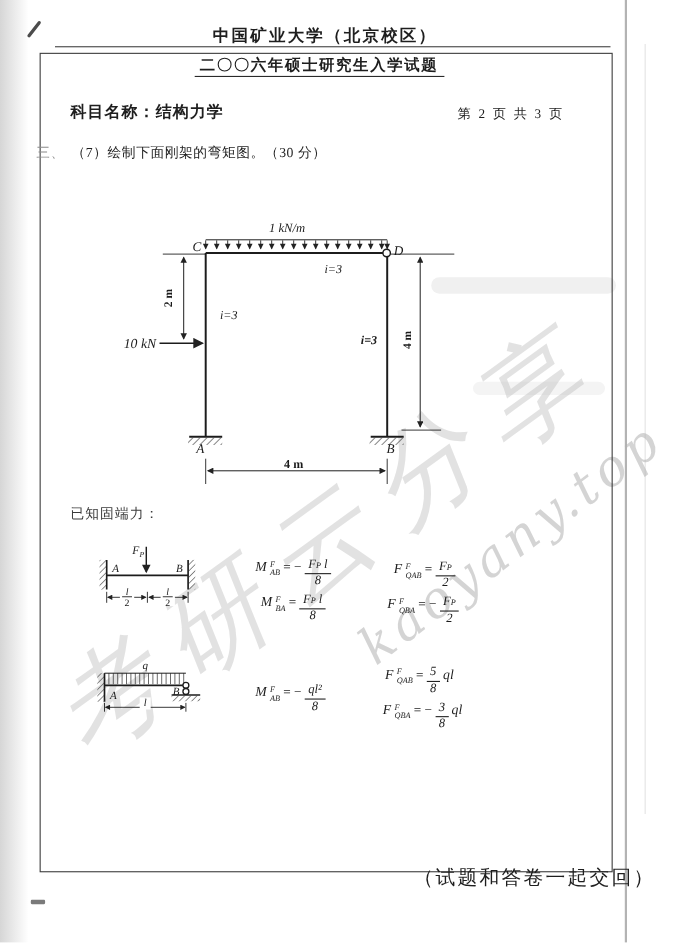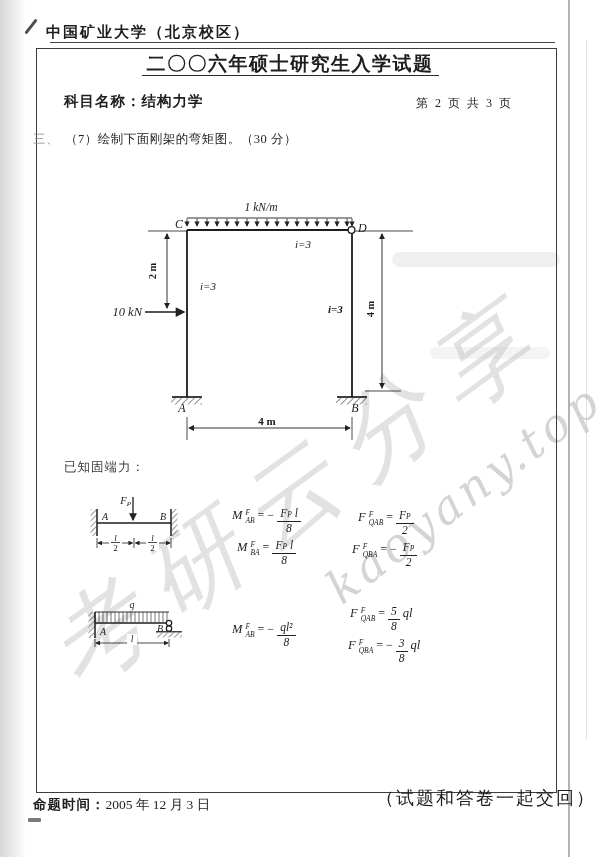--- a/index.html
+++ b/index.html
@@ -10,24 +10,24 @@
   .edge-left{left:0;top:0;width:26px;height:857px;background:linear-gradient(90deg,#d6d6d6,#ffffff);}
   .edge-right{left:568px;top:0;width:2px;height:857px;background:#b3b3b3;}
   .edge-right2{left:586px;top:40px;width:1px;height:700px;background:#e3e3e3;}
   .mark-slash{left:22px;top:25px;width:18px;height:3px;background:#4c4c4c;transform:rotate(-52deg);border-radius:2px;}
   .mark-dash{left:28px;top:818px;width:13px;height:4px;background:#7a7a7a;border-radius:1px;}
   .band{background:#f0f0f0;border-radius:8px;}
   
   .pagebox{left:36px;top:48px;width:519px;height:743px;border:1.6px solid #3c3c3c;}
   .header-line{left:50px;top:42px;width:505px;height:0;border-top:1.4px solid #444;}
   
-  .uni-wrap{left:36px;top:23px;width:519px;text-align:left;z-index:3;}
+  .uni-wrap{left:36px;top:23px;width:519px;text-align:center;z-index:3;}
   .uni-wrap span{background:#fff;padding:0 10px;font-weight:bold;font-size:15px;letter-spacing:2px;}
   .title-wrap{left:36px;top:51px;width:508px;text-align:center;z-index:3;}
-  .title-wrap span{font-weight:bold;font-size:19px;letter-spacing:1.5px;border-bottom:1.6px solid #2a2a2a;padding:0 5px 1px;}
+  .title-wrap span{font-weight:bold;font-size:14px;letter-spacing:1.5px;border-bottom:1.6px solid #2a2a2a;padding:0 5px 1px;}
   .subject{left:64px;top:92px;font-weight:bold;font-size:14.5px;letter-spacing:1px;text-align:center;}
   .pageinfo{left:416px;top:95px;font-size:12px;letter-spacing:2px;}
   .qline1{left:33px;top:131px;font-size:12.5px;letter-spacing:.5px;}
   .qline1 .faint{color:#8e8e8e;margin-right:6px;}
   .qline2{left:56px;top:159px;font-size:12.5px;letter-spacing:.5px;}
   .qline2 b i{font-size:13px;}
   .known{left:64px;top:459px;font-size:12.5px;letter-spacing:1px;color:#3a3a3a;}
   .return-note{left:376px;top:786px;font-size:18px;letter-spacing:2px;}
   .footer{left:33px;top:796px;font-size:13.5px;}
   .footer .lbl{font-weight:bold;letter-spacing:1px;}
@@ -334,17 +334,14 @@
       </span>
     <span class="eq">= −</span>
     <span class="frac">
         <span class="top"><span>3</span><span class="nsub"></span><span></span></span>
         <span class="bot">8</span>
       </span>
     <span class="tail">ql</span>
   </div>
 
   <div class="abs return-note content">（试题和答卷一起交回）</div>
-  <div class="abs footer content">
-    <span class="lbl">命题时间：</span><span>2005 年 12 月 3 日</span>
-  </div>
 
 </div>
 
 </body></html>

